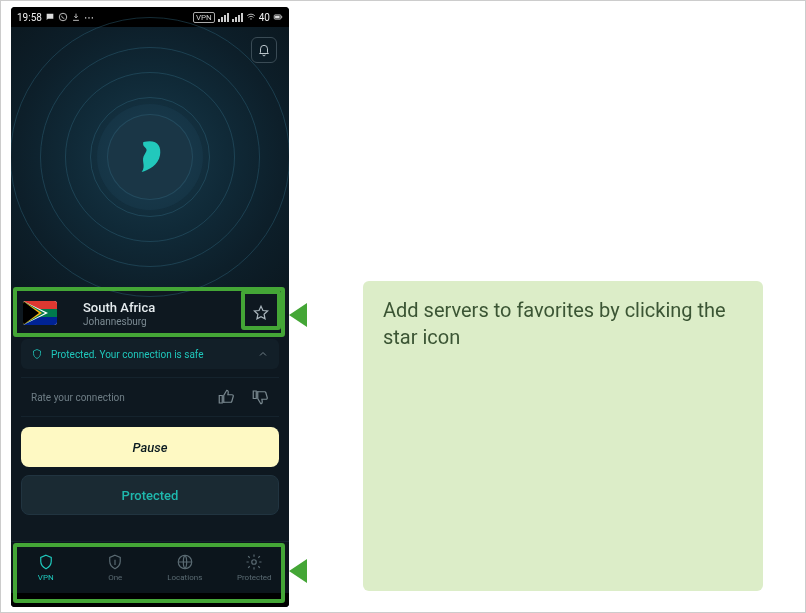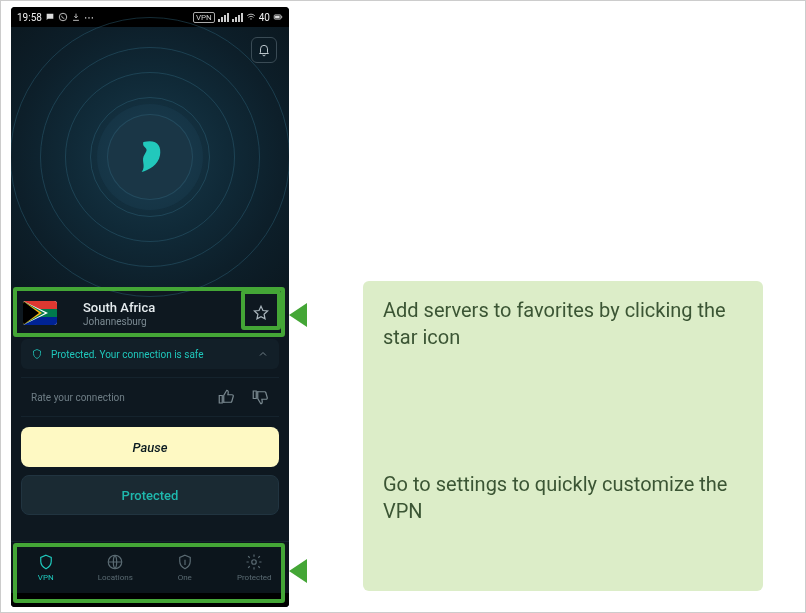--- a/index.html
+++ b/index.html
@@ -266,31 +266,31 @@
 
     <div class="bottomnav">
       <div class="navitem active">
         <svg viewBox="0 0 24 24">
             <path d="M12 3l7 3v5c0 5-3 8-7 10-4-2-7-5-7-10V6l7-3z"></path>
           </svg>
         <span>VPN</span>
       </div>
       <div class="navitem">
         <svg viewBox="0 0 24 24">
+            <path d="M12 3l7 3v5c0 5-3 8-7 10-4-2-7-5-7-10V6l7-3z"></path>
+            <path d="M12 9v7"></path>
+          </svg>
+        <span>One</span>
+      </div>
+      <div class="navitem">
+        <svg viewBox="0 0 24 24">
             <circle cx="12" cy="12" r="9"></circle>
             <path d="M3 12h18M12 3c3 3 3 15 0 18M12 3c-3 3-3 15 0 18"></path>
           </svg>
         <span>Locations</span>
-      </div>
-      <div class="navitem">
-        <svg viewBox="0 0 24 24">
-            <path d="M12 3l7 3v5c0 5-3 8-7 10-4-2-7-5-7-10V6l7-3z"></path>
-            <path d="M12 9v7"></path>
-          </svg>
-        <span>One</span>
       </div>
       <div class="navitem">
         <svg viewBox="0 0 24 24">
             <circle cx="12" cy="12" r="3"></circle>
             <path d="M12 2v3M12 19v3M4.2 4.2l2.1 2.1M17.7 17.7l2.1 2.1M2 12h3M19 12h3M4.2 19.8l2.1-2.1M17.7 6.3l2.1-2.1"></path>
           </svg>
         <span>Protected</span>
       </div>
     </div>
     <div class="handlebar">
@@ -309,14 +309,13 @@
     </svg>
 </div>
 <div class="arrow" style="left:288px; top:552px;">
   <svg viewBox="0 0 72 36">
       <path d="M72 18 H18 L18 6 L0 18 L18 30 L18 18" fill="#44a636"></path>
     </svg>
 </div>
 
 <div class="callout" style="left:362px; top:280px; height:310px;">
   <div style="margin-bottom:120px;">Add servers to favorites by clicking the star icon</div>
-  <div>Go to settings to quickly customize the VPN</div>
 </div>
 
 </body></html>

